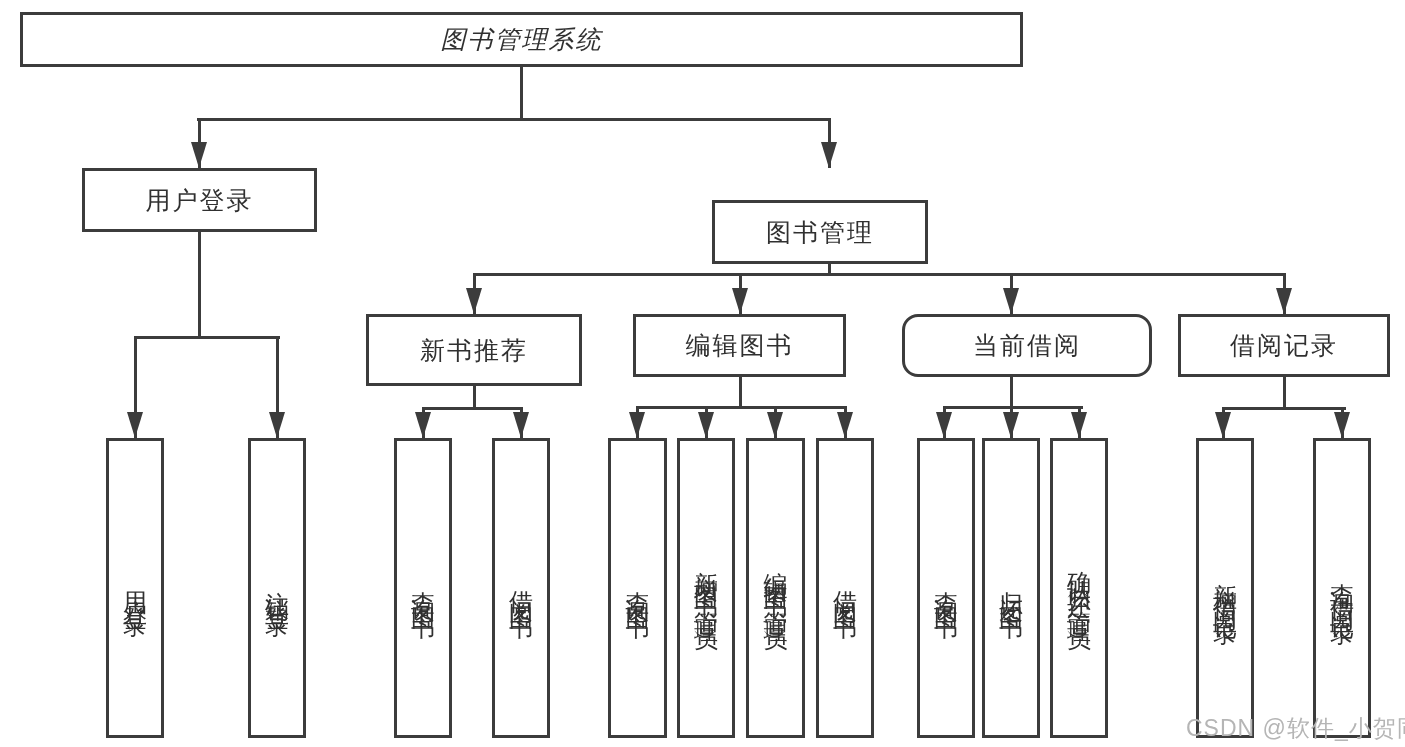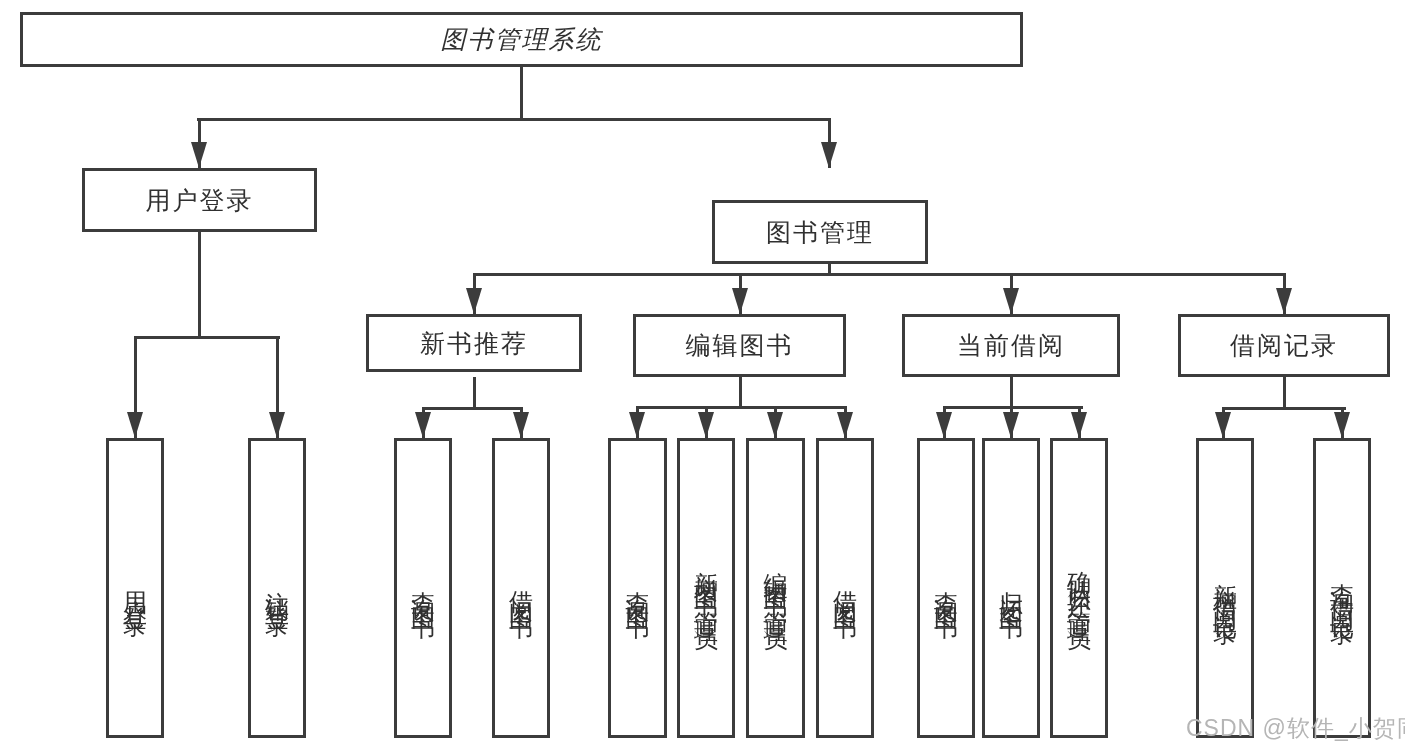--- a/index.html
+++ b/index.html
@@ -112,23 +112,23 @@
   <div class="vl" style="left:1222px;top:407px;height:31px;"></div>
   <div class="arr" style="left:1215px;top:412px;"></div>
   <div class="vl" style="left:1341px;top:407px;height:31px;"></div>
   <div class="arr" style="left:1334px;top:412px;"></div>
 
   <div class="node" style="left:20px;top:12px;width:1003px;height:55px;font-style:italic;">图书管理系统</div>
 
   <div class="node" style="left:82px;top:168px;width:235px;height:64px;">用户登录</div>
   <div class="node" style="left:712px;top:168px;width:216px;height:64px;margin-top:32px;">图书管理</div>
 
-  <div class="node" style="left:366px;top:314px;width:216px;height:58px;">新书推荐</div>
+  <div class="node" style="left:366px;top:314px;width:216px;height:72px;">新书推荐</div>
   <div class="node" style="left:633px;top:314px;width:213px;height:63px;">编辑图书</div>
-  <div class="node" style="left:902px;top:314px;width:218px;height:63px;">当前借阅</div>
+  <div class="node" style="left:902px;top:314px;width:250px;height:63px;border-radius:16px;">当前借阅</div>
   <div class="node" style="left:1178px;top:314px;width:212px;height:63px;">借阅记录</div>
 
   <div class="node vert" style="left:106px;top:438px;width:58px;height:300px;">用户登录</div>
   <div class="node vert" style="left:248px;top:438px;width:58px;height:300px;">注销登录</div>
 
   <div class="node vert" style="left:394px;top:438px;width:58px;height:300px;">查询图书</div>
   <div class="node vert" style="left:492px;top:438px;width:58px;height:300px;">借阅图书</div>
 
   <div class="node vert" style="left:608px;top:438px;width:59px;height:300px;">查询图书</div>
   <div class="node vert" style="left:677px;top:438px;width:58px;height:300px;">新增图书（管理员）</div>

